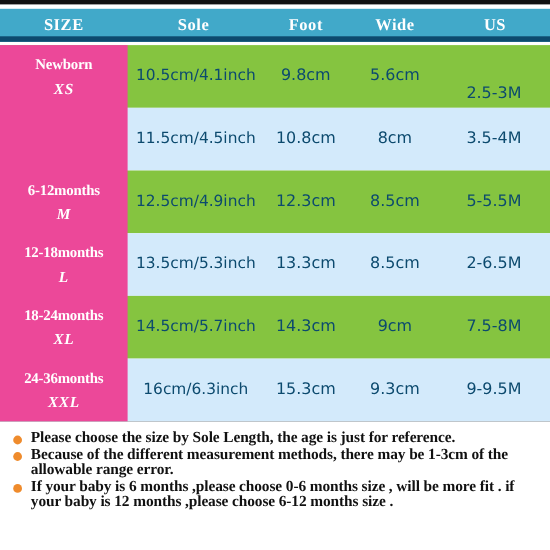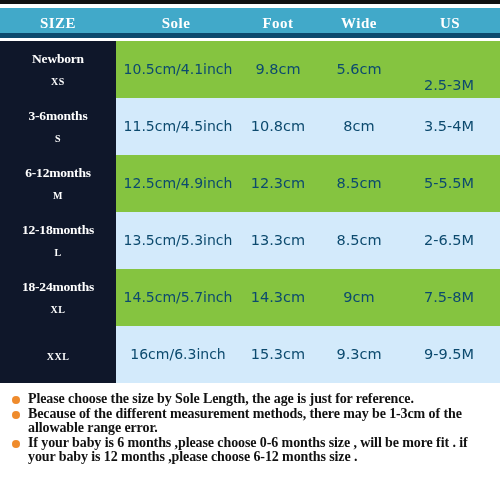--- a/index.html
+++ b/index.html
@@ -64,21 +64,21 @@
   .th-wide { left: 318px; width: 82px; }
   .th-us   { left: 404px; width: 92px; }
 
   
   .size-col {
     position: absolute;
     left: 0;
     top: 37px;
     width: 116px;
     height: 342px;
-    background: #0f172a;
+    background: #ec4899;
     z-index: 2;
   }
   .size-cell {
     position: absolute;
     left: 0;
     width: 116px;
     height: 57px;
     color: #ffffff;
     font-weight: bold;
     text-align: center;
@@ -87,24 +87,25 @@
     align-items: center;
     justify-content: center;
   }
   .size-age {
     font-size: 13.5px;
     line-height: 19px;
     white-space: nowrap;
     letter-spacing: -0.2px;
   }
   .size-code {
-    font-size: 10px;
+    font-size: 14px;
     line-height: 19px;
     margin-top: 4px;
     letter-spacing: 0.5px;
+    font-style: italic;
   }
 
   
   .rows {
     position: absolute;
     left: 0;
     top: 37px;
     width: 500px;
     height: 342px;
     z-index: 1;
@@ -223,37 +224,34 @@
         <div class="cell c-wide">9.3cm</div>
         <div class="cell c-us">9-9.5M</div>
       </div>
     </div>
 
     <div class="size-col">
       <div class="size-cell" style="top:0px">
         <span class="size-age">Newborn</span>
         <span class="size-code">XS</span>
       </div>
-      <div class="size-cell" style="top:57px">
-        <span class="size-age">3-6months</span>
-        <span class="size-code">S</span>
-      </div>
       <div class="size-cell" style="top:114px">
         <span class="size-age">6-12months</span>
         <span class="size-code">M</span>
       </div>
       <div class="size-cell" style="top:171px">
         <span class="size-age">12-18months</span>
         <span class="size-code">L</span>
       </div>
       <div class="size-cell" style="top:228px">
         <span class="size-age">18-24months</span>
         <span class="size-code">XL</span>
       </div>
       <div class="size-cell" style="top:285px">
+        <span class="size-age">24-36months</span>
         <span class="size-code">XXL</span>
       </div>
     </div>
 
   </div>
 
   <div class="notes">
     <p class="note">
       <span class="bullet"></span>
       <span>Please choose the size by Sole Length, the age is just for reference.</span>

